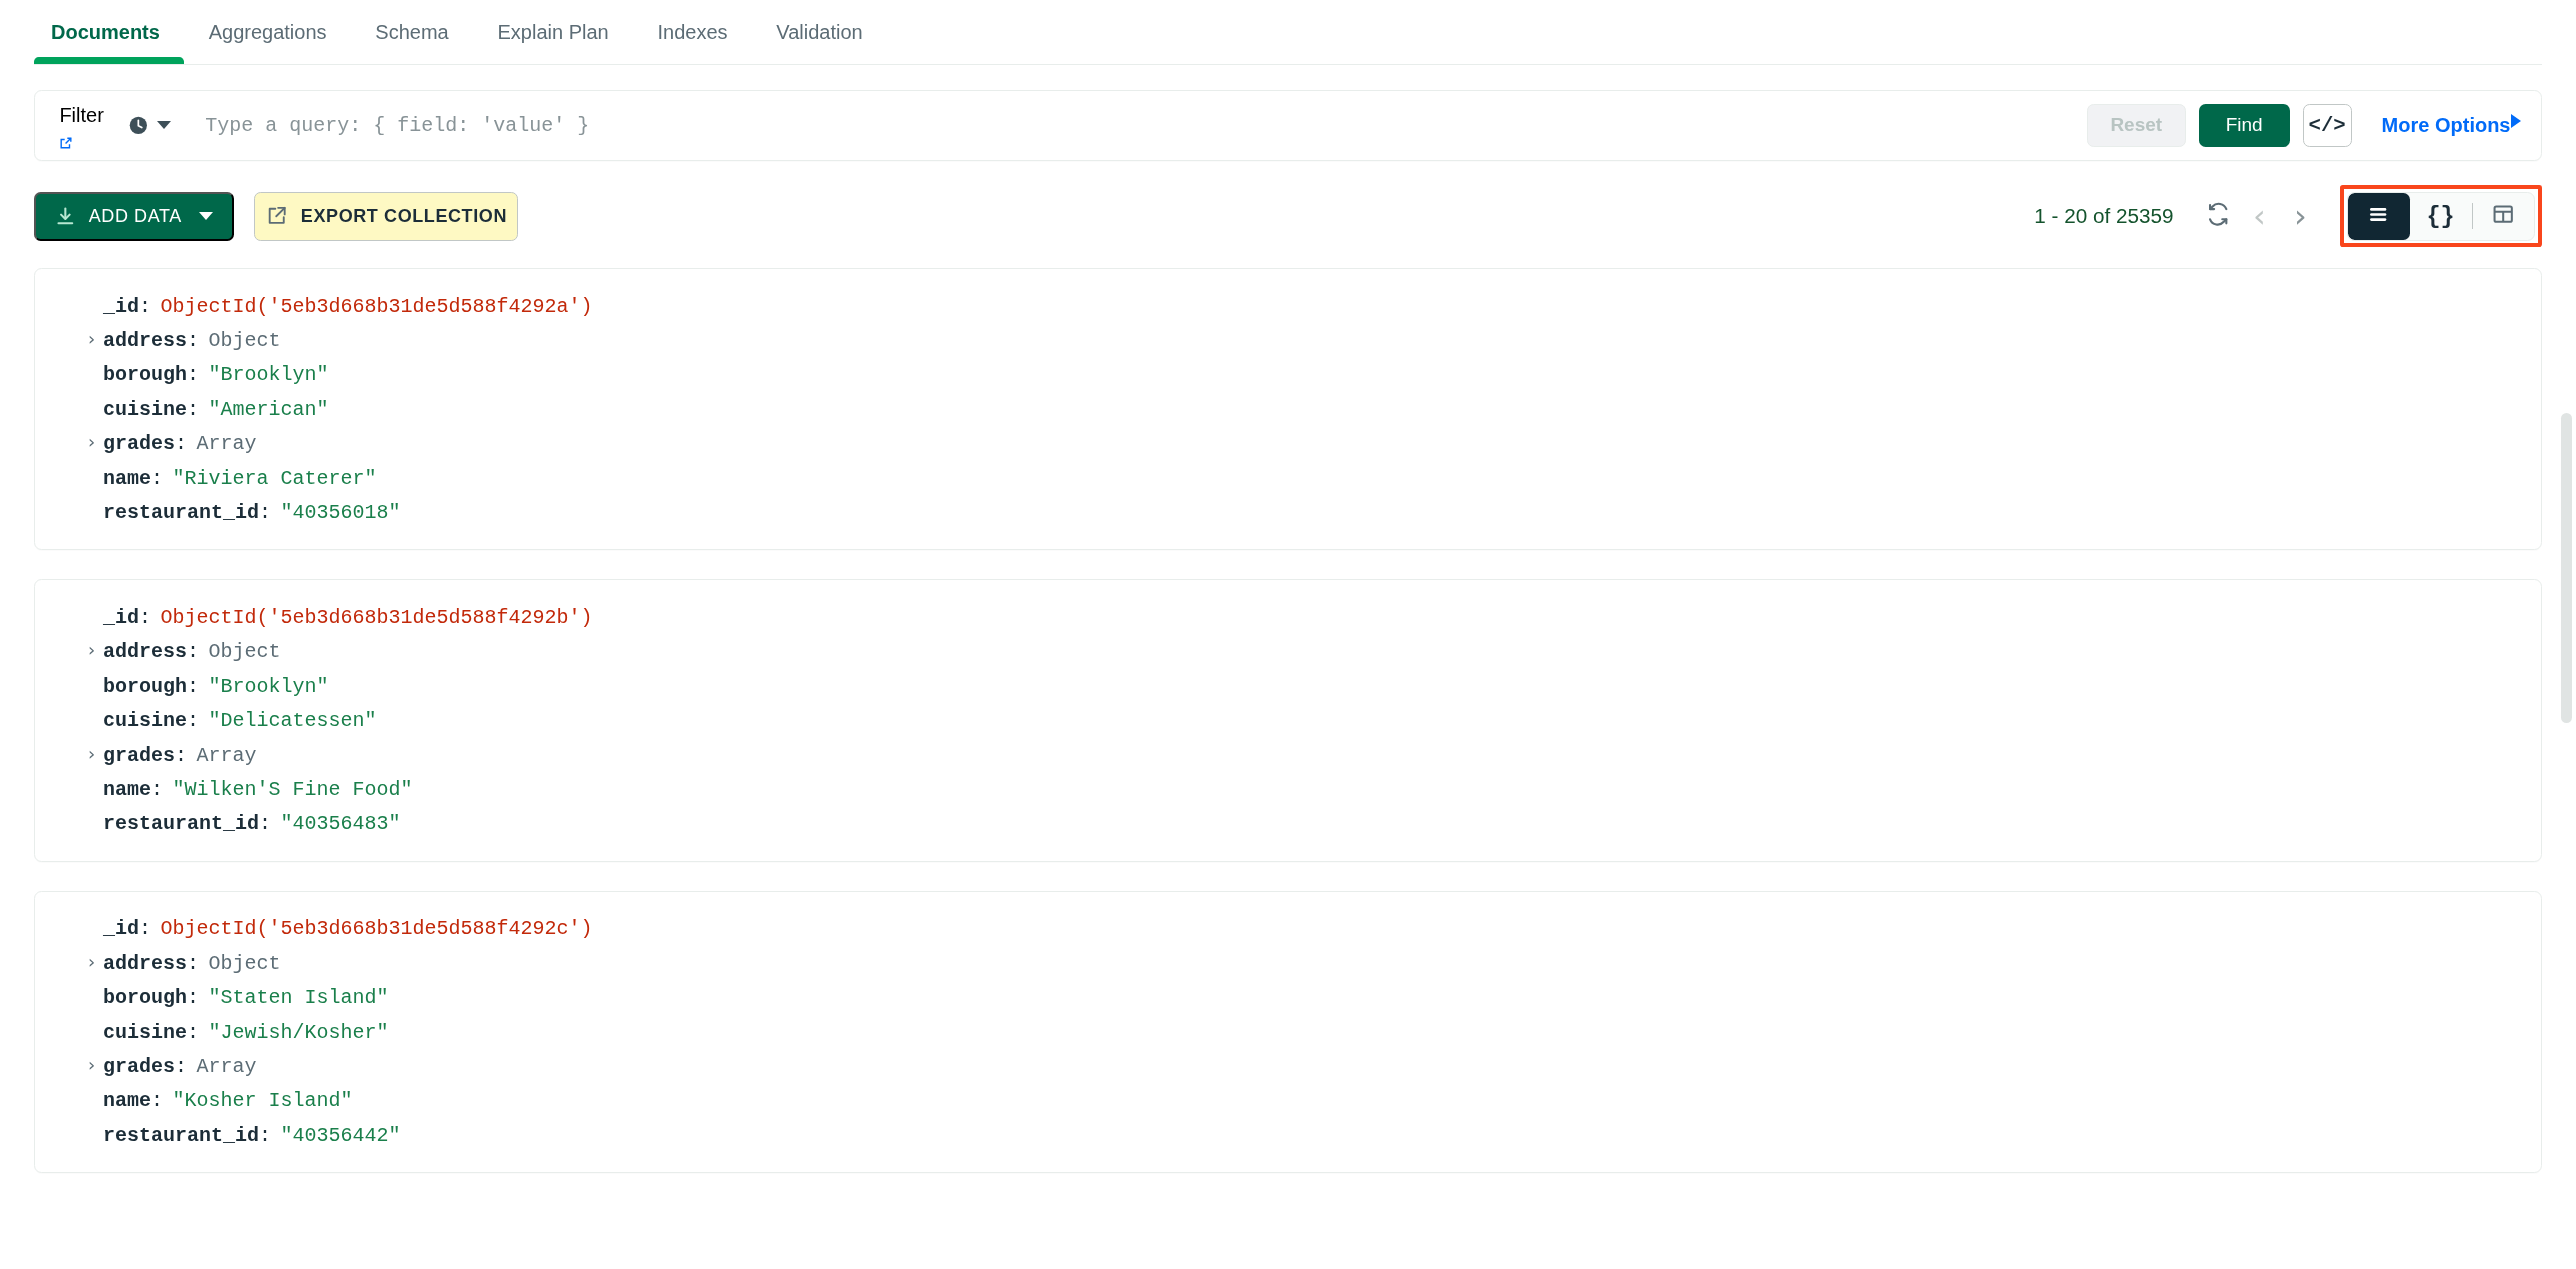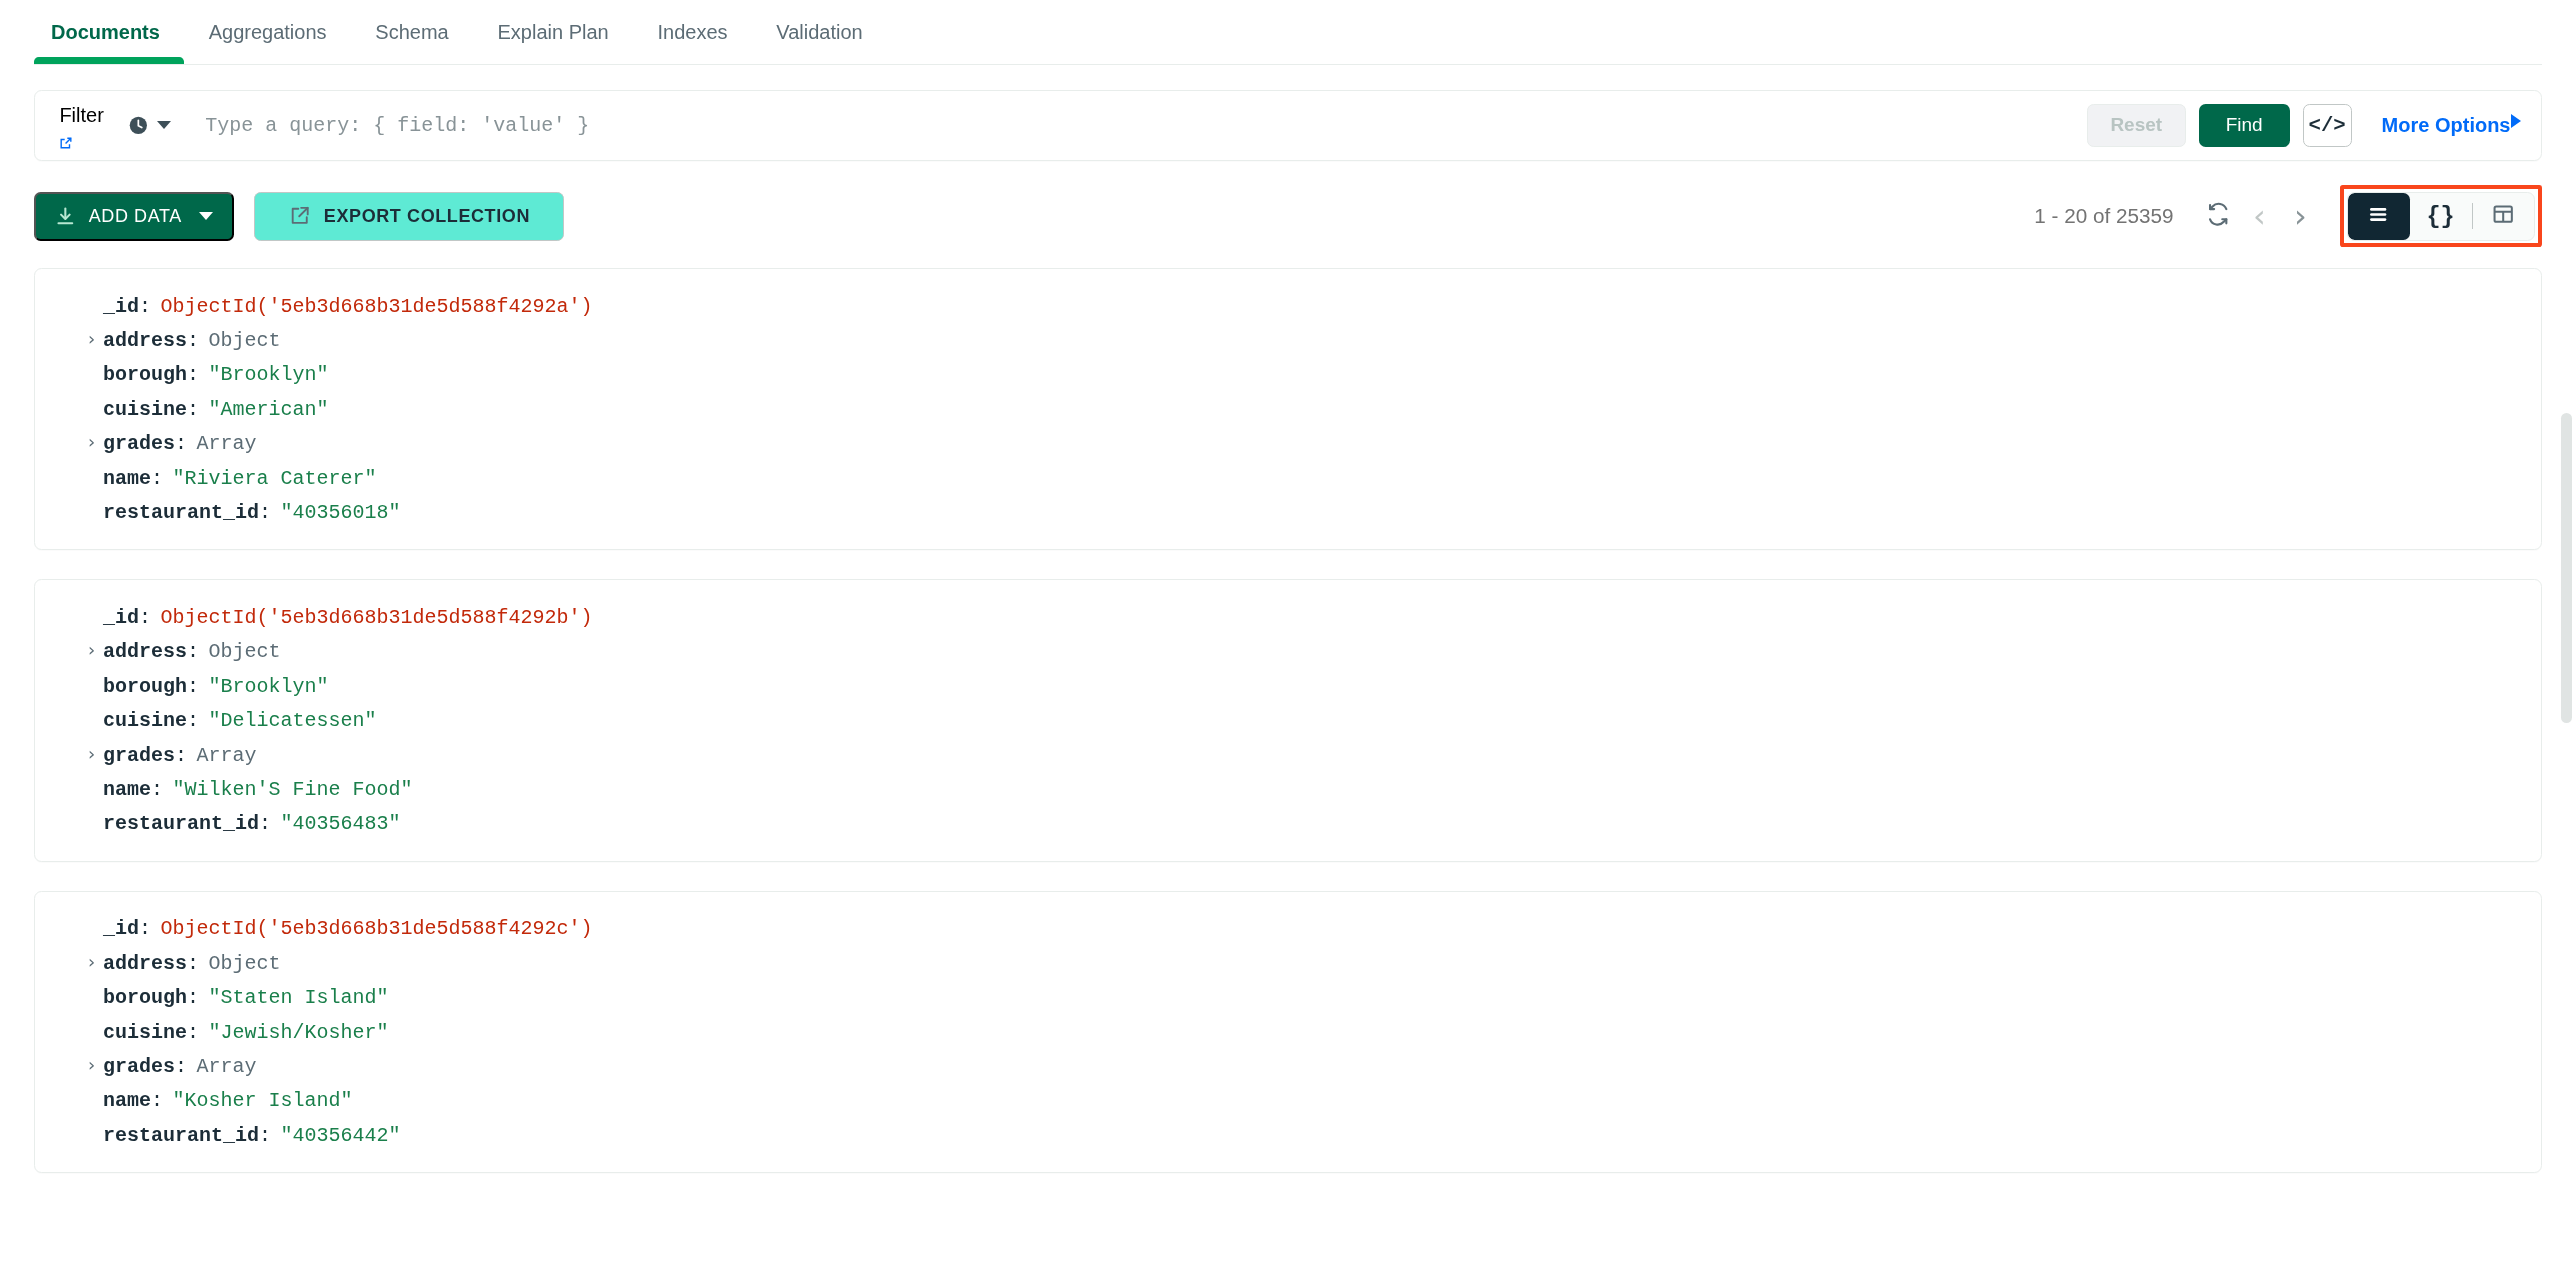--- a/index.html
+++ b/index.html
@@ -74,29 +74,29 @@
   .caret-rt { width: 0; height: 0; border-top: 7.5px solid transparent; border-bottom: 7.5px solid transparent; border-left: 10.3px solid #016BF8; }
 
   
   .toolbar { display: flex; align-items: center; justify-content: space-between; padding: 24.4px 34px 0 34px; }
   .toolbar-left { display: flex; align-items: center; gap: 20.7px; }
   .btn-adddata {
     background: #00684A; color: #fff; height: 49px; padding: 0 19px; border-radius: 6.6px;
     display: inline-flex; align-items: center; gap: 13px; font-size: 18px; font-weight: 400; letter-spacing: 0.6px; cursor: pointer;
   }
   .btn-export {
-    background: #5eead4; border: 0.9px solid #C1C7C6; color: #1C2D38; height: 49px; padding: 0 33px; border-radius: 6.6px;
+    background: #fef9c3; border: 0.9px solid #C1C7C6; color: #1C2D38; height: 49px; padding: 0 10px; border-radius: 6.6px;
     display: inline-flex; align-items: center; gap: 13px; font-size: 18px; font-weight: 700; letter-spacing: 0.6px; cursor: pointer;
   }
   .dl-ico { width: 20.7px; height: 20.7px; display: block; }
   .exp-ico { width: 22.5px; height: 22.5px; display: block; }
   .adddata-caret { width: 0; height: 0; border-left: 7.5px solid transparent; border-right: 7.5px solid transparent; border-top: 8.4px solid #ffffff; margin-left: 3.8px; }
 
   .toolbar-right { display: flex; align-items: center; gap: 0; }
-  .range-text { font-size: 20.7px; color: #737373; margin-right: 24.4px; white-space: nowrap; }
+  .range-text { font-size: 20.7px; color: #14532d; margin-right: 24.4px; white-space: nowrap; }
   .icon-btn { width: 41px; height: 41px; display: inline-flex; align-items: center; justify-content: center; cursor: pointer; background: none; border: none; }
   .chev { font-size: 32px; line-height: 1; font-family: "DejaVu Sans", sans-serif; }
   .chev-prev { color: #C1C7C6; }
   .chev-next { color: #889397; }
 
   .viewtoggle-wrap { position: relative; margin-left: 19px; padding: 6.6px; }
   .viewtoggle-hl {
     position: absolute; inset: 0; border: 4.7px solid #F9461C; border-radius: 2.8px; pointer-events: none;
   }
   .viewtoggle {

